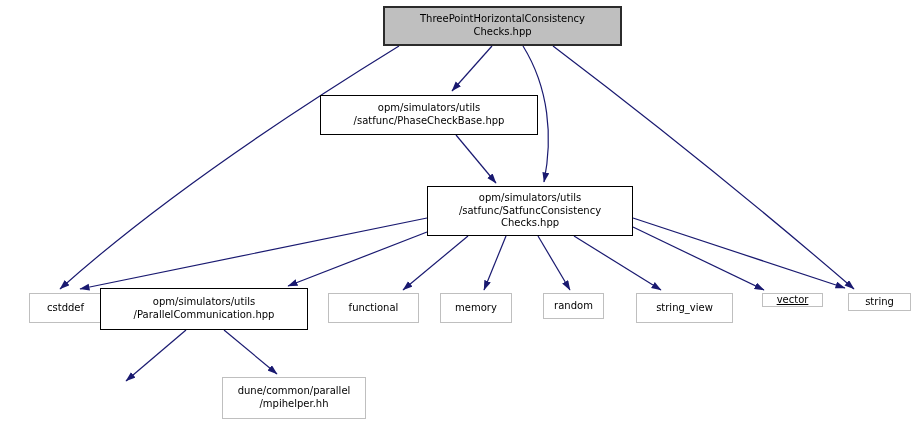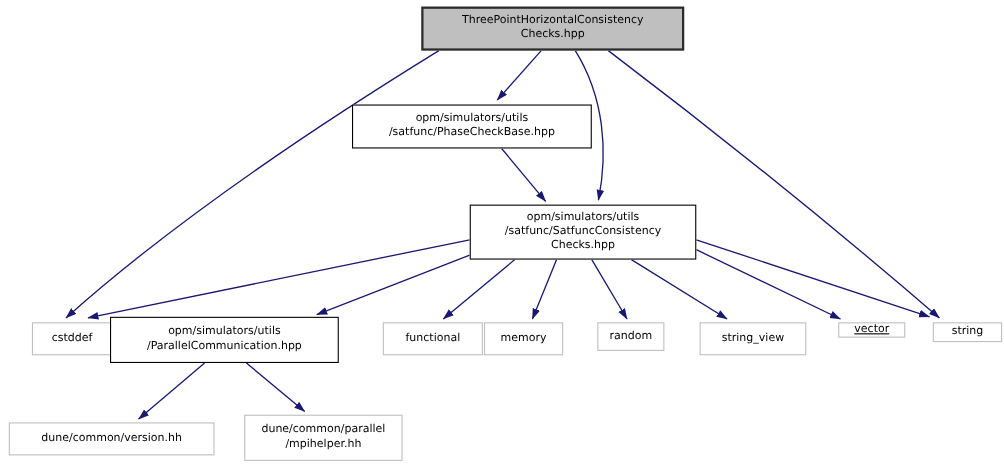--- a/index.html
+++ b/index.html
@@ -61,30 +61,29 @@
 
   <div class="node" style="left:427px;top:186px;width:206px;height:50px;">opm/simulators/utils
 /satfunc/SatfuncConsistency
 Checks.hpp</div>
 
   <div class="node ext" style="left:5px;top:293px;width:73px;height:30px;margin-left:24px;">cstddef</div>
 
   <div class="node" style="left:100px;top:288px;width:208px;height:42px;">opm/simulators/utils
 /ParallelCommunication.hpp</div>
 
-  <div class="node ext" style="left:328px;top:293px;width:91px;height:30px;margin-left:20px;">functional</div>
+  <div class="node ext" style="left:328px;top:293px;width:91px;height:30px;">functional</div>
 
   <div class="node ext" style="left:440px;top:293px;width:72px;height:30px;">memory</div>
 
   <div class="node ext" style="left:543px;top:293px;width:61px;height:26px;">random</div>
 
   <div class="node ext" style="left:636px;top:293px;width:97px;height:30px;">string_view</div>
 
   <div class="node ext" style="left:762px;top:293px;width:61px;height:14px;text-decoration:underline;">vector</div>
 
   <div class="node ext" style="left:848px;top:293px;width:63px;height:18px;">string</div>
 
-  <div class="node ext" style="left:8px;top:384px;width:187px;height:30px;">dune/common/version.hh</div>
 
   <div class="node ext" style="left:222px;top:377px;width:144px;height:42px;">dune/common/parallel
 /mpihelper.hh</div>
 
 </div>
 
 </body></html>

